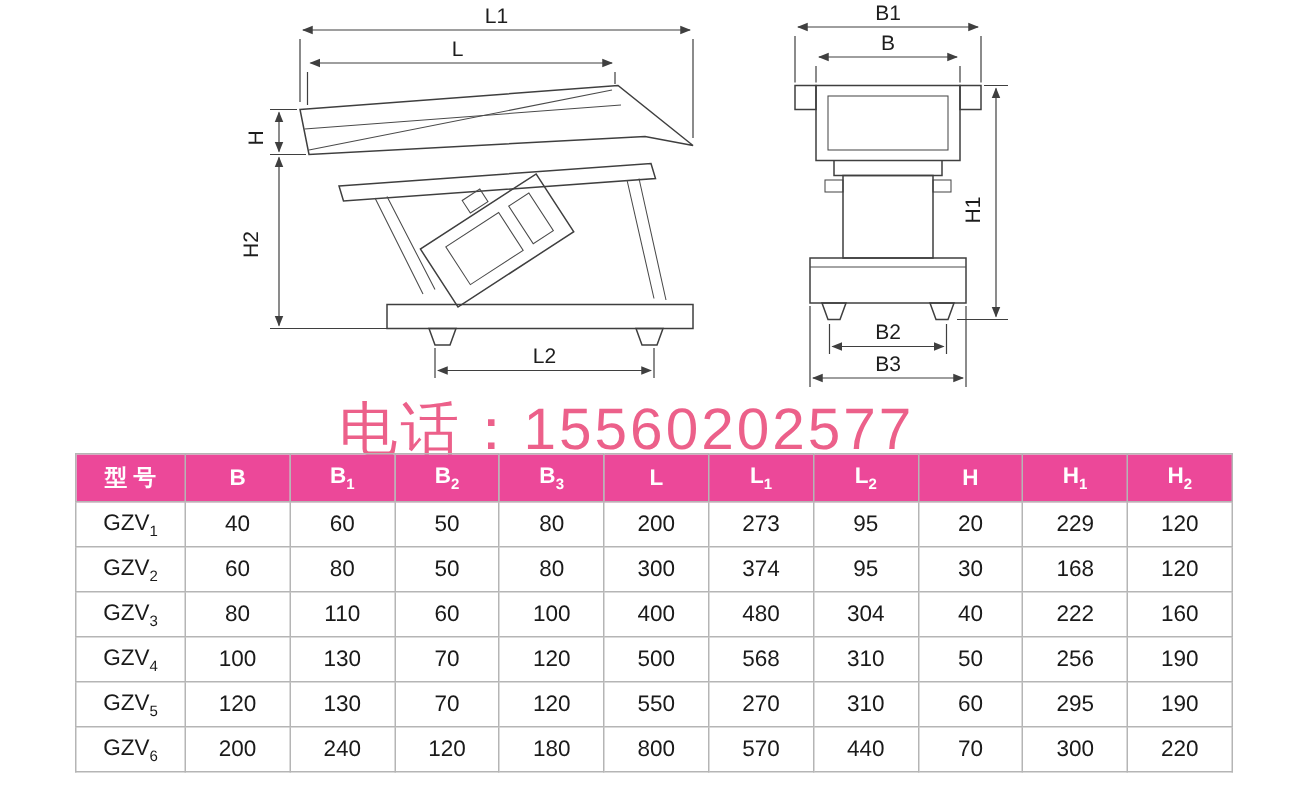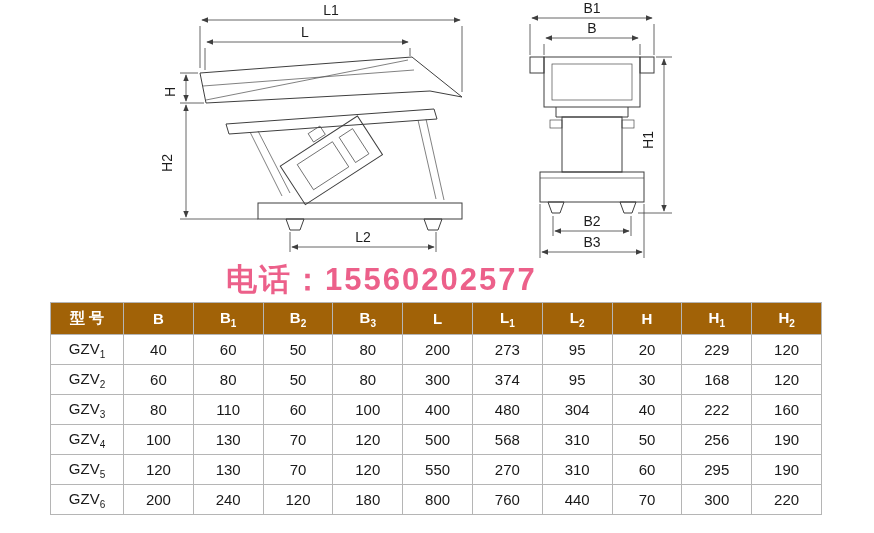--- a/index.html
+++ b/index.html
@@ -14,43 +14,43 @@
   svg .ln  { stroke: #3f3f3f; stroke-width: 1; fill: none; }
   svg .thin{ stroke: #4a4a4a; stroke-width: 0.7; fill: none; }
   svg .dim { stroke: #3f3f3f; stroke-width: 0.8; fill: none; }
   svg text.dlab {
     font-family: "Liberation Sans", sans-serif;
     font-size: 14px; fill: #1d1d1d;
   }
   #watermark {
     position: absolute;
     left: 226px; top: 259px;
-    font-size: 31px;
-    font-weight: bold;
+    font-size: 39px;
+    font-weight: normal;
     letter-spacing: 2px;
     color: rgba(234, 83, 128, 0.92);
     white-space: nowrap;
     font-family: "Liberation Sans", sans-serif;
   }
   #table-wrap { position: absolute; left: 50px; top: 302px; }
   table {
     border-collapse: collapse;
     table-layout: fixed;
     width: 772px;
     font-family: "Liberation Sans", sans-serif;
   }
   th, td {
     border: 1px solid #b5b5b5;
     text-align: center;
     padding: 0;
     font-size: 15px;
     color: #1a1a1a;
   }
   th {
-    background: #a16207;
+    background: #ec4899;
     color: #ffffff;
     font-weight: bold;
     height: 31px;
   }
   td { height: 29px; background: #ffffff; }
   th:first-child, td:first-child { width: 72px; }
   sub { font-size: 10px; }
 </style>
 </head>
 <body>
@@ -262,21 +262,21 @@
           <td>295</td>
           <td>190</td>
         </tr>
         <tr>
           <td>GZV<sub>6</sub></td>
           <td>200</td>
           <td>240</td>
           <td>120</td>
           <td>180</td>
           <td>800</td>
-          <td>760</td>
+          <td>570</td>
           <td>440</td>
           <td>70</td>
           <td>300</td>
           <td>220</td>
         </tr>
       </tbody>
   </table>
 </div>
 
 </body></html>

